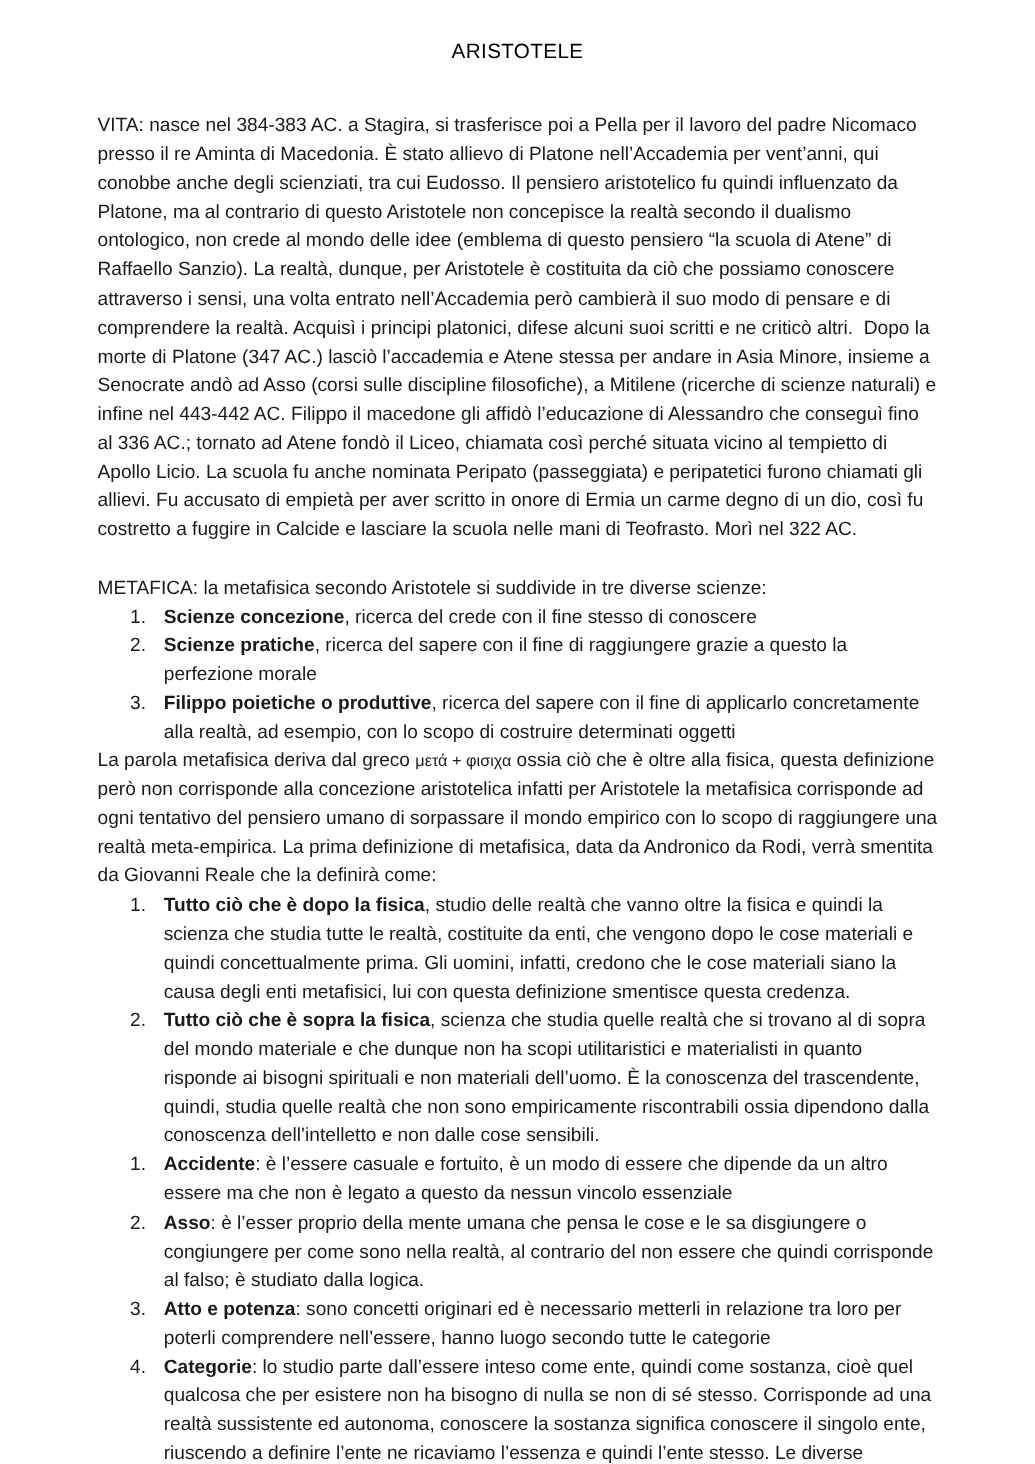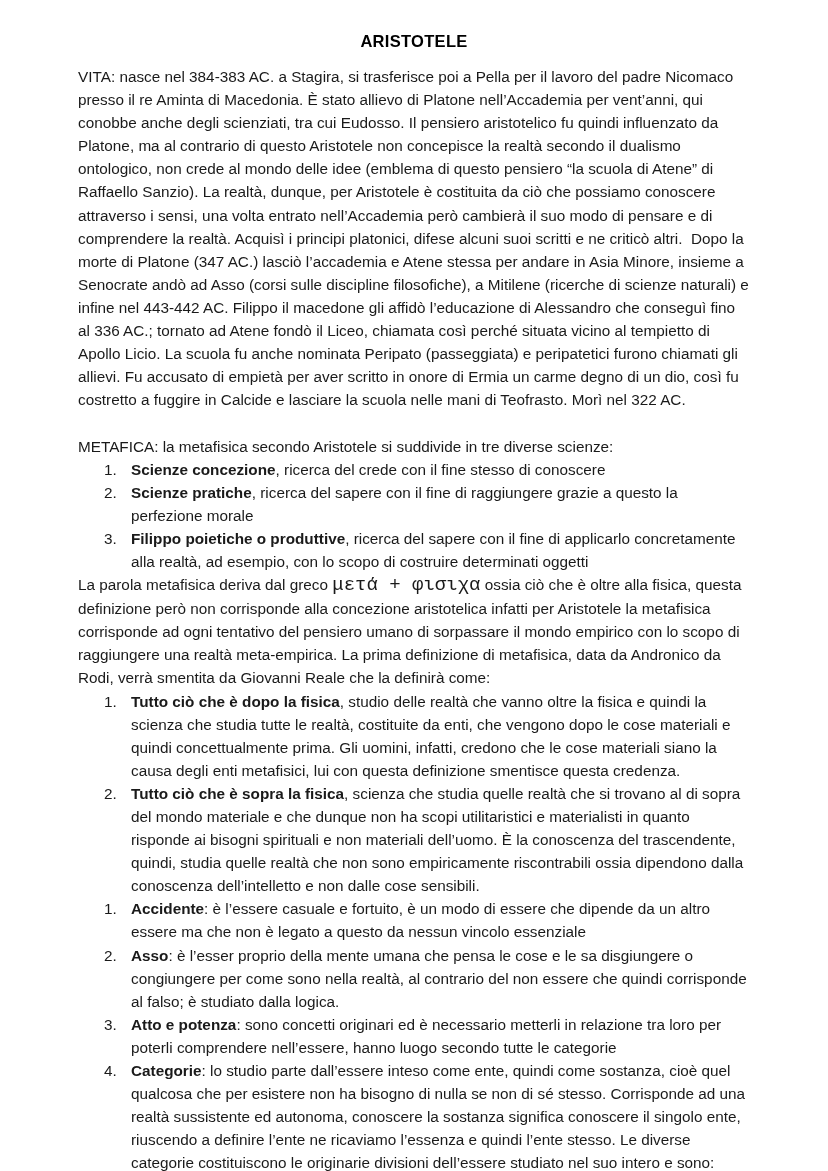--- a/index.html
+++ b/index.html
@@ -19,23 +19,23 @@
     position: relative;
     width: 828px;
     min-height: 1171px;
     box-sizing: border-box;
     padding: 18px 78px 0 78px;
     background: #ffffff;
   }
   .doc-title {
     text-align: center;
     font-size: 16.5px;
-    font-weight: bold;
+    font-weight: normal;
     letter-spacing: 0.3px;
-    margin: 14px 0 14px 0;
+    margin: 14px 0 38px 0;
     color: #000;
   }
   p.para {
     font-size: 15.3px;
     line-height: 23.1px;
     margin: 0;
     text-align: left;
     color: #1a1a1a;
     white-space: pre-wrap;
   }
@@ -64,22 +64,22 @@
     top: 0;
     width: 20px;
     text-align: left;
     font-size: 15.3px;
     line-height: 23.1px;
   }
   ol.numlist > li .term {
     font-weight: bold;
   }
   .greek {
-    font-family: Liberation Mono, monospace;
-    font-size: 19px;
+    font-family: Liberation Sans, sans-serif;
+    font-size: 13px;
   }
 </style>
 </head>
 <body>
 
 <div class="page">
 
   <h1 class="doc-title">ARISTOTELE</h1>
 
   <p class="para"><span class="lead">VITA</span><span>: </span><span>nasce nel 384-383 AC. a Stagira, si trasferisce poi a Pella per il lavoro del padre Nicomaco presso il re Aminta di Macedonia. È stato allievo di Platone nell’Accademia per vent’anni, qui conobbe anche degli scienziati, tra cui Eudosso. Il pensiero aristotelico fu quindi influenzato da Platone, ma al contrario di questo Aristotele non concepisce la realtà secondo il dualismo ontologico, non crede al mondo delle idee (emblema di questo pensiero “la scuola di Atene” di Raffaello Sanzio). La realtà, dunque, per Aristotele è costituita da ciò che possiamo conoscere attraverso i sensi, una volta entrato nell’Accademia però cambierà il suo modo di pensare e di comprendere la realtà. Acquisì i principi platonici, difese alcuni suoi scritti e ne criticò altri.  Dopo la morte di Platone (347 AC.) lasciò l’accademia e Atene stessa per andare in Asia Minore, insieme a Senocrate andò ad Asso (corsi sulle discipline filosofiche), a Mitilene (ricerche di scienze naturali) e infine nel 443-442 AC. Filippo il macedone gli affidò l’educazione di Alessandro che conseguì fino al 336 AC.; tornato ad Atene fondò il Liceo, chiamata così perché situata vicino al tempietto di Apollo Licio. La scuola fu anche nominata Peripato (passeggiata) e peripatetici furono chiamati gli allievi. Fu accusato di empietà per aver scritto in onore di Ermia un carme degno di un dio, così fu costretto a fuggire in Calcide e lasciare la scuola nelle mani di Teofrasto. Morì nel 322 AC.</span></p>

